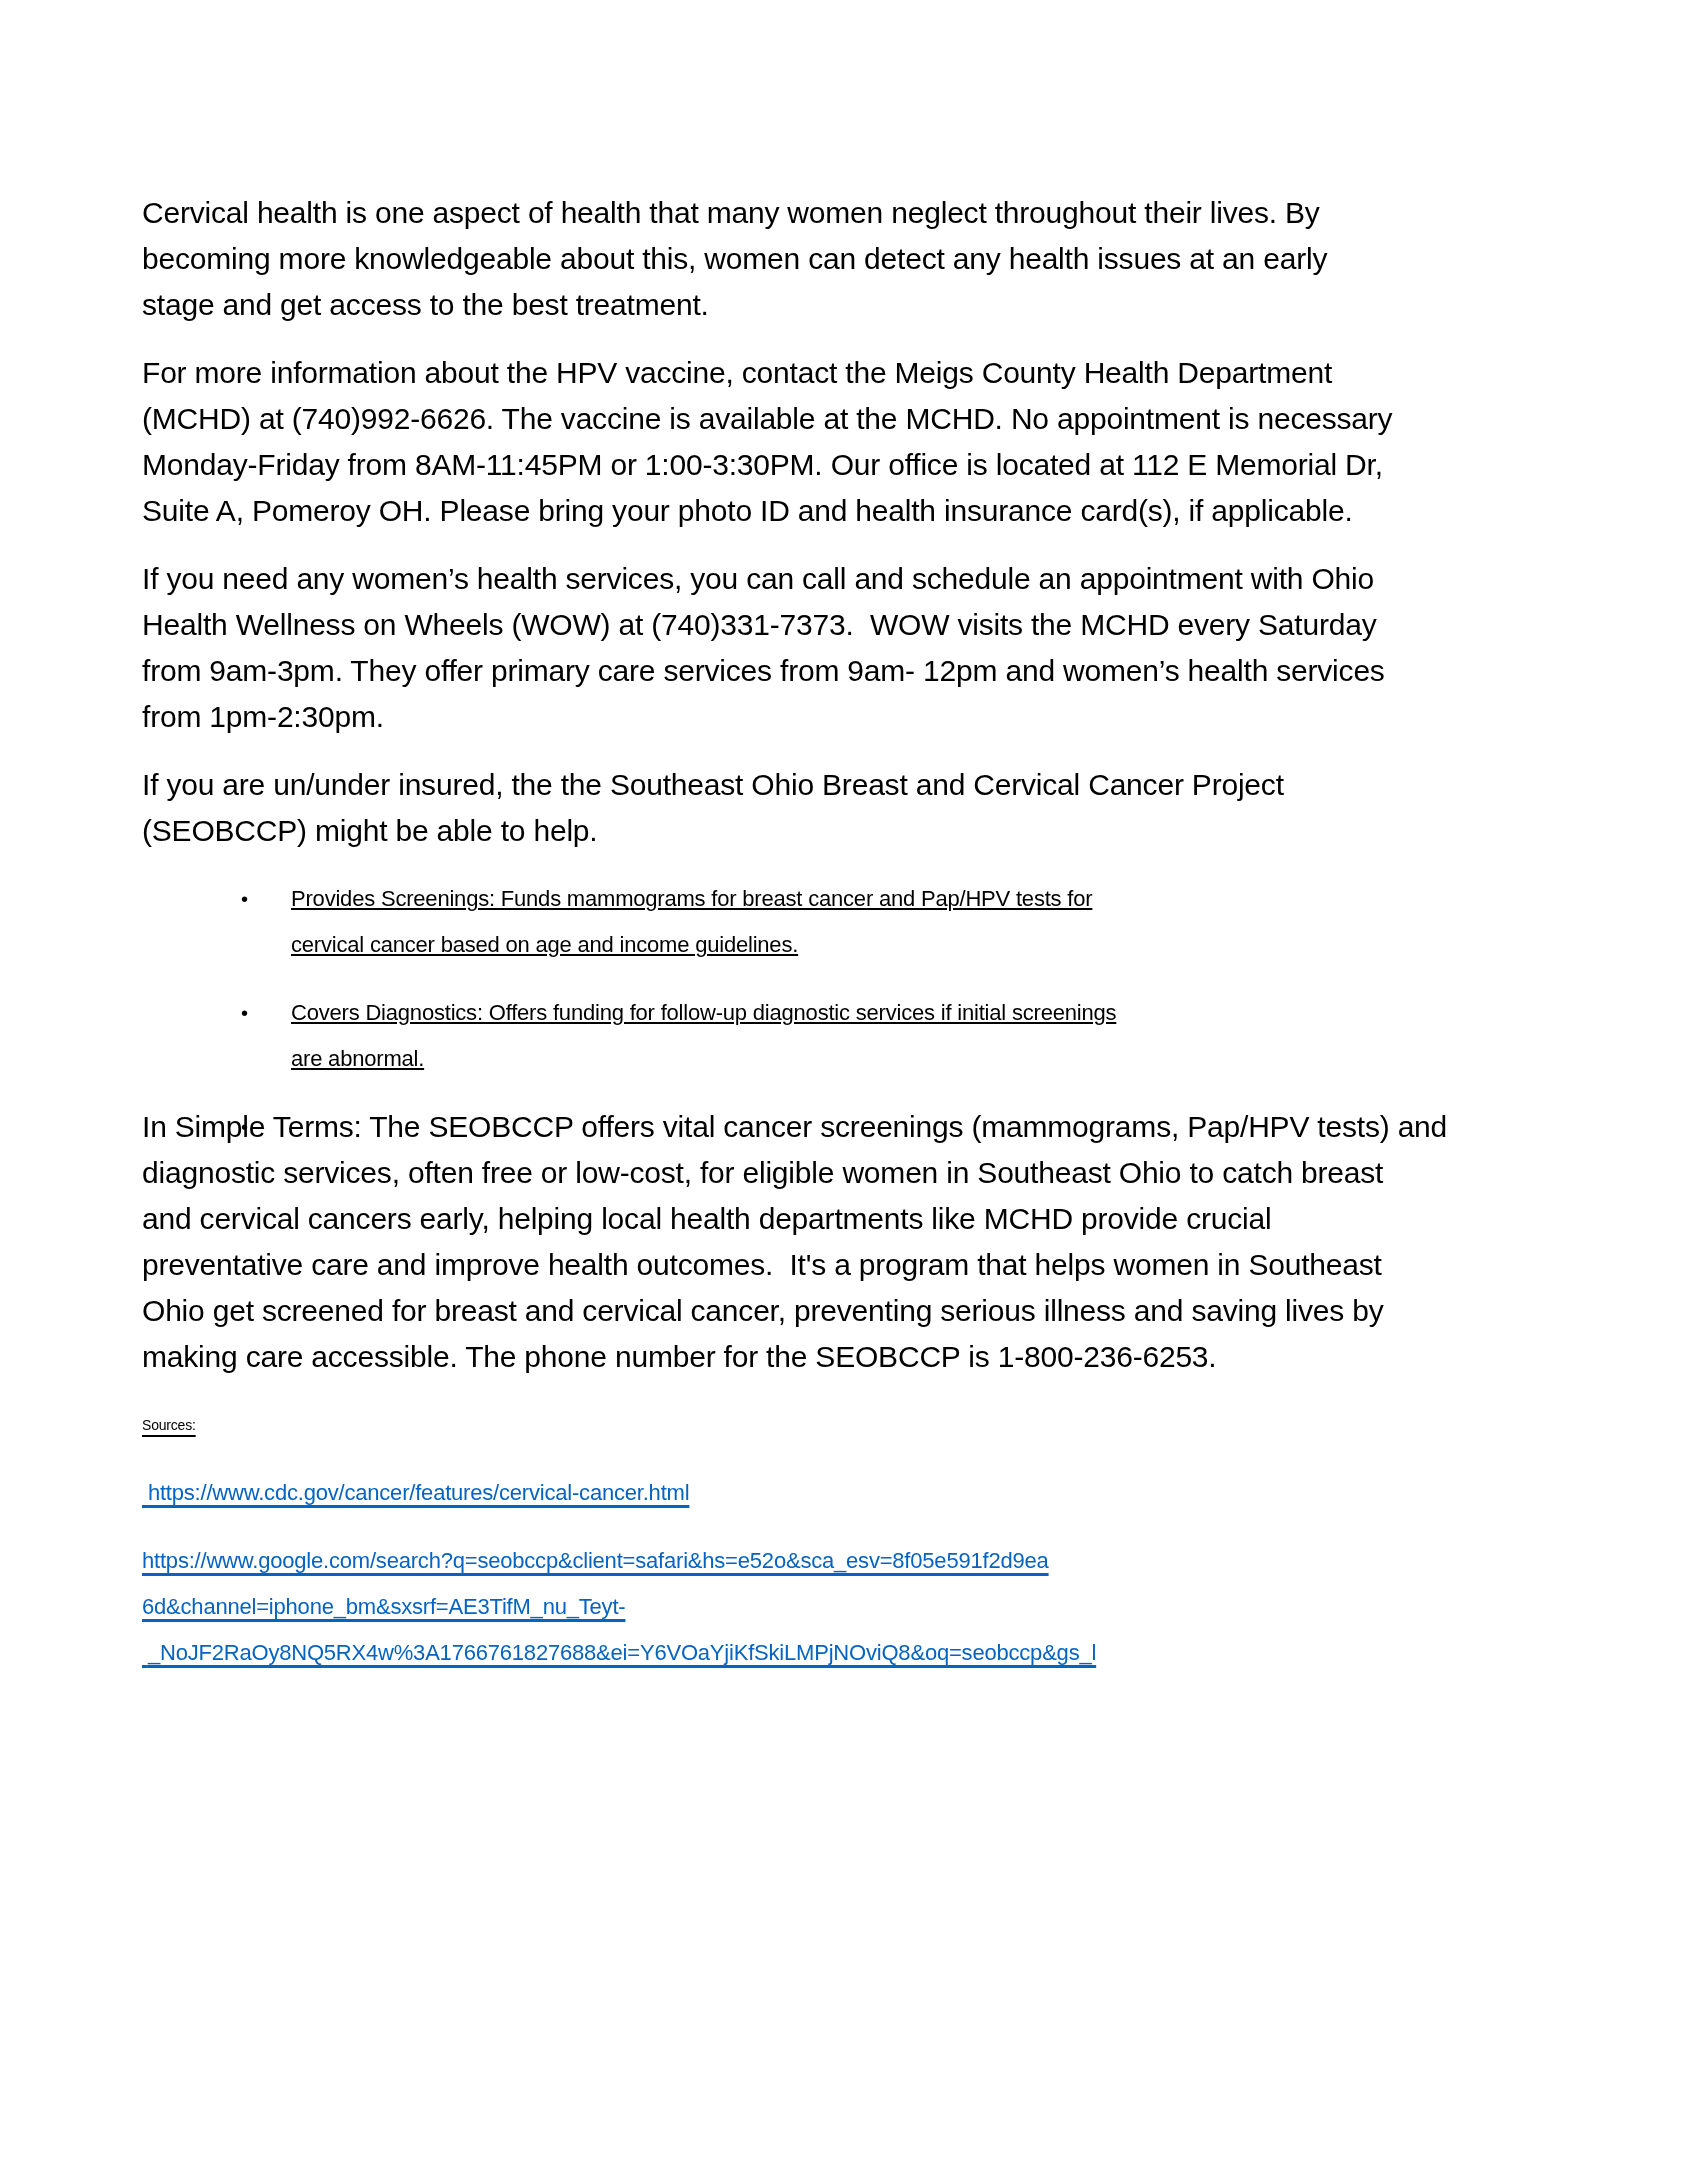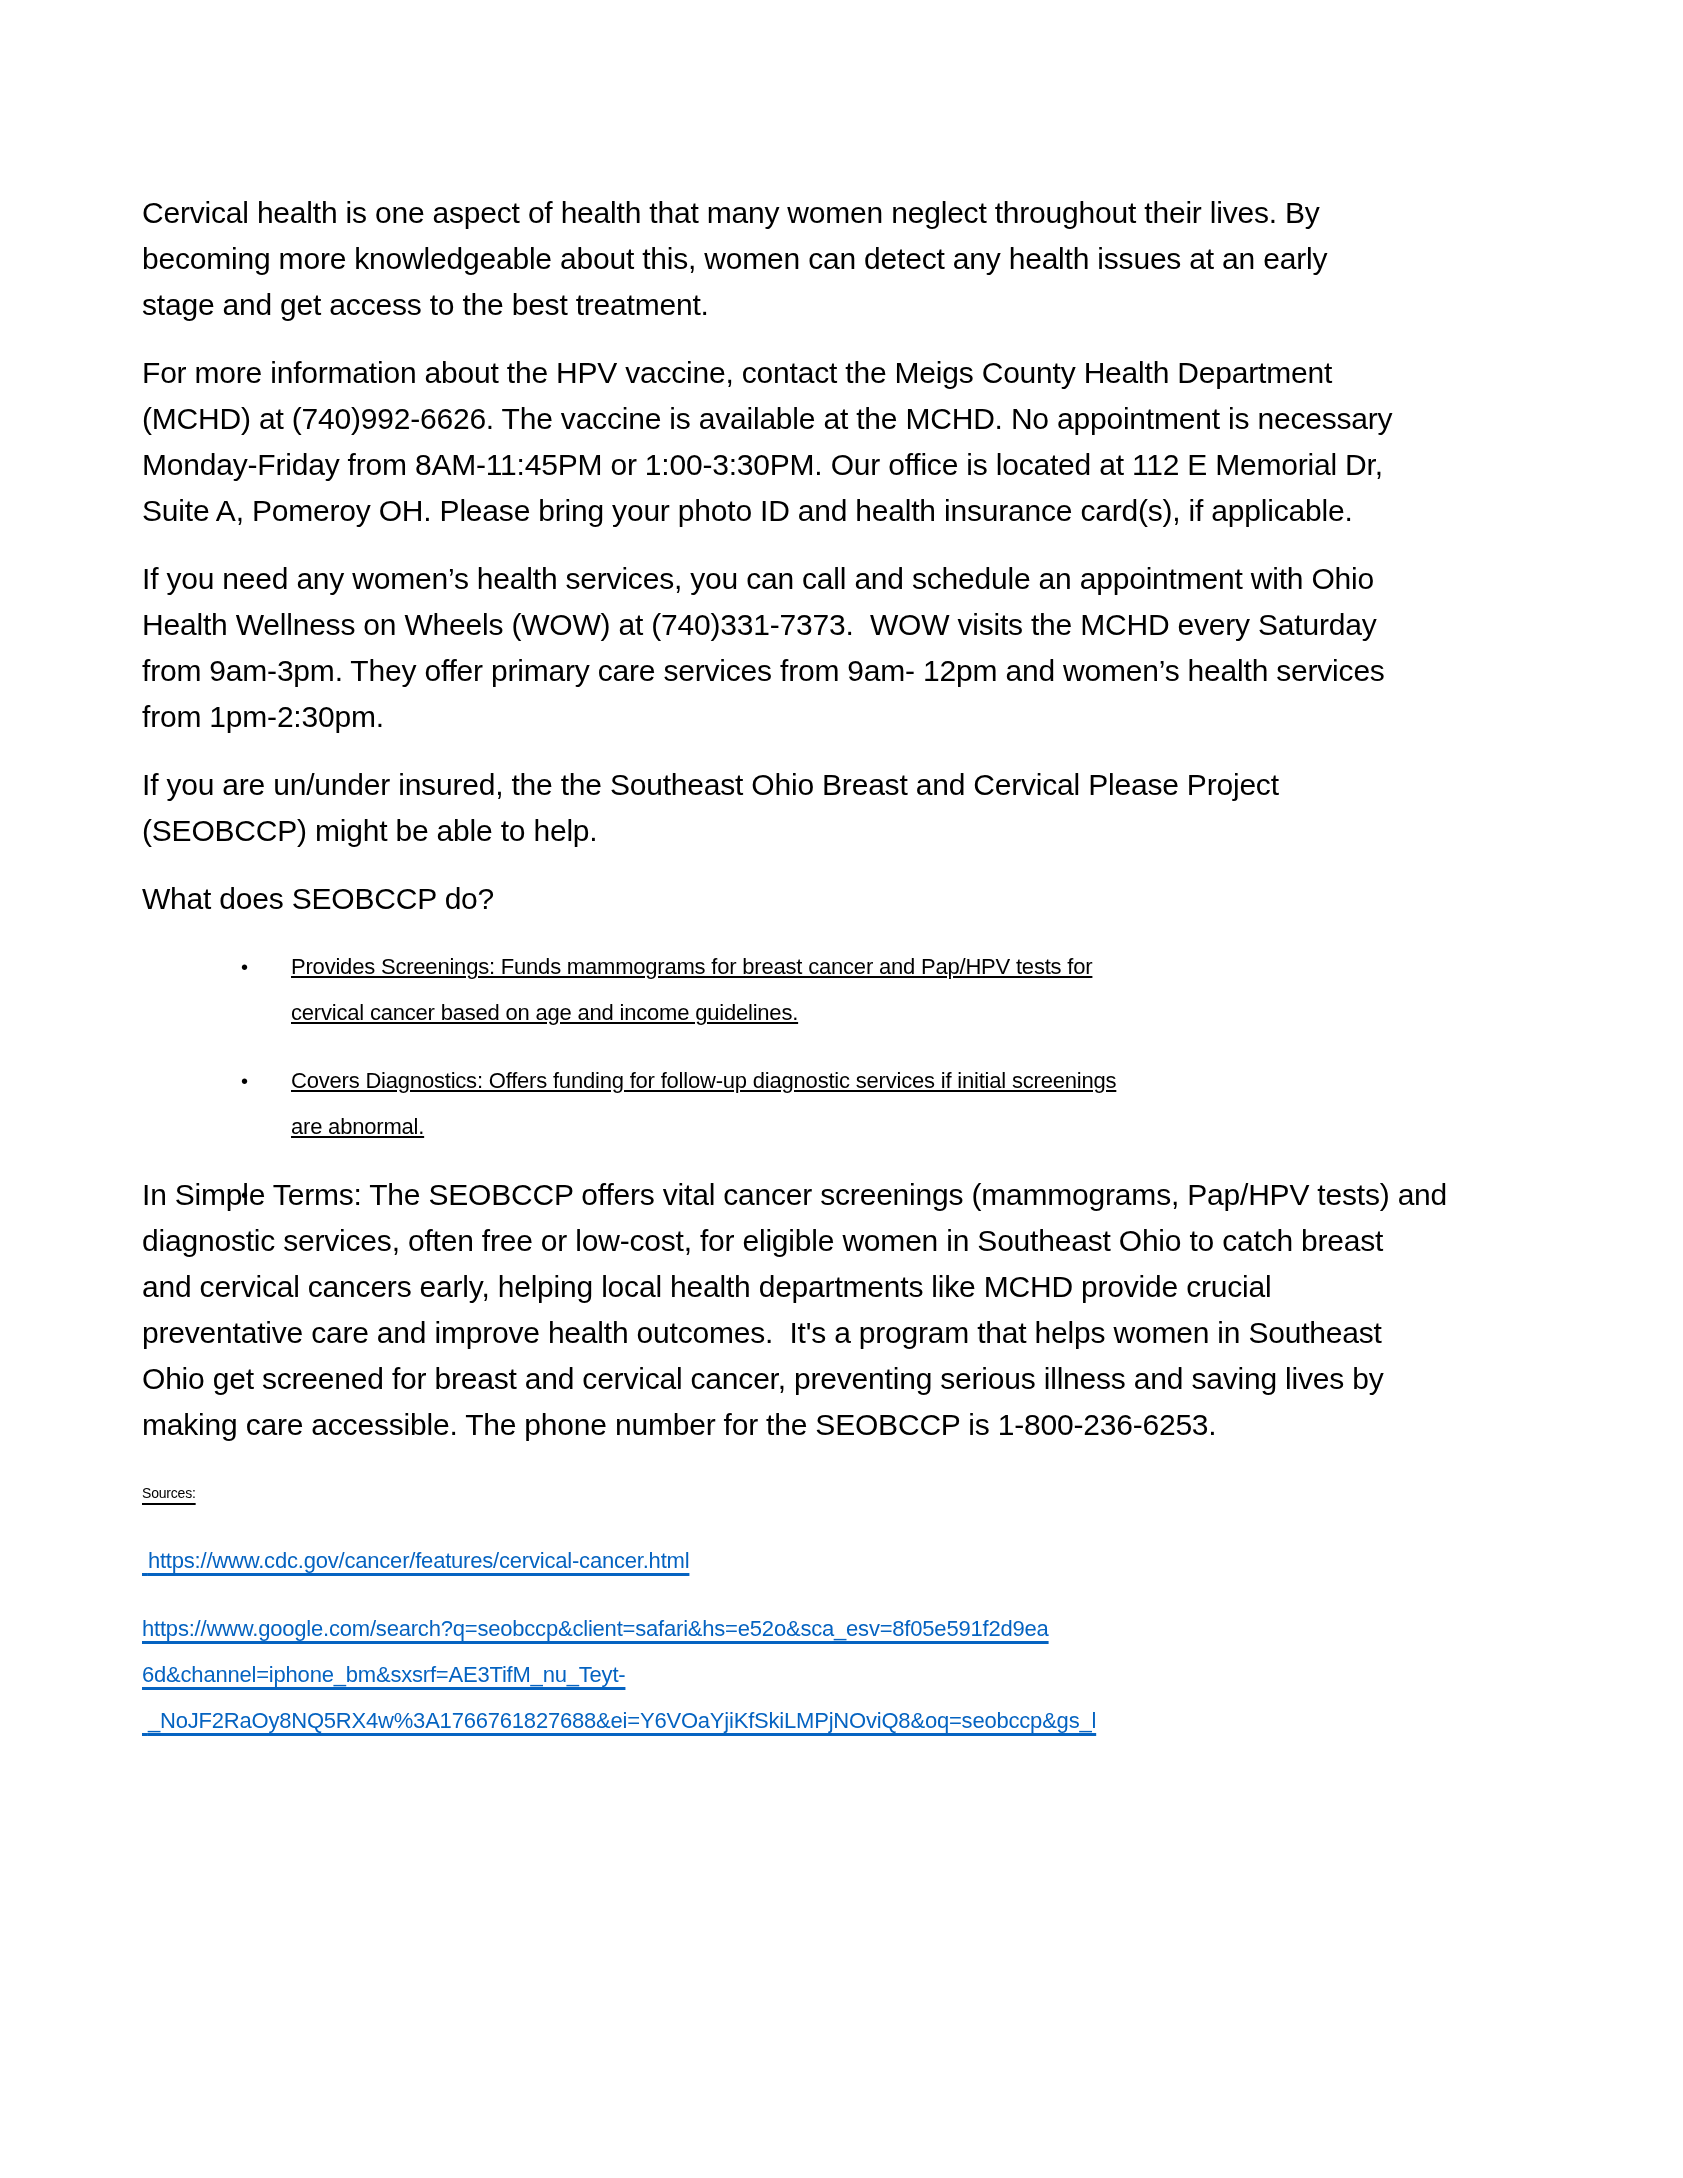--- a/index.html
+++ b/index.html
@@ -98,24 +98,23 @@
     <p class="para">For more information about the HPV vaccine, contact the Meigs County Health Department
 (MCHD) at (740)992-6626. The vaccine is available at the MCHD. No appointment is necessary
 Monday-Friday from 8AM-11:45PM or 1:00-3:30PM. Our office is located at 112 E Memorial Dr,
 Suite A, Pomeroy OH. Please bring your photo ID and health insurance card(s), if applicable.</p>
 
     <p class="para">If you need any women’s health services, you can call and schedule an appointment with Ohio
 Health Wellness on Wheels (WOW) at (740)331-7373.  WOW visits the MCHD every Saturday
 from 9am-3pm. They offer primary care services from 9am- 12pm and women’s health services
 from 1pm-2:30pm.</p>
 
-    <p class="para">If you are un/under insured, the the Southeast Ohio Breast and Cervical Please Project
+    <p class="para">If you are un/under insured, the the Southeast Ohio Breast and Cervical Cancer Project
 (SEOBCCP) might be able to help.</p>
 
-    <p class="para">What does SEOBCCP do?</p>
 
     <ul class="bullets">
       <li class="bullet-item">
         <span class="bullet-dot">•</span>
         <span class="bullet-text">Provides Screenings: Funds mammograms for breast cancer and Pap/HPV tests for
 cervical cancer based on age and income guidelines.</span>
       </li>
       <li class="bullet-item">
         <span class="bullet-dot">•</span>
         <span class="bullet-text">Covers Diagnostics: Offers funding for follow-up diagnostic services if initial screenings

